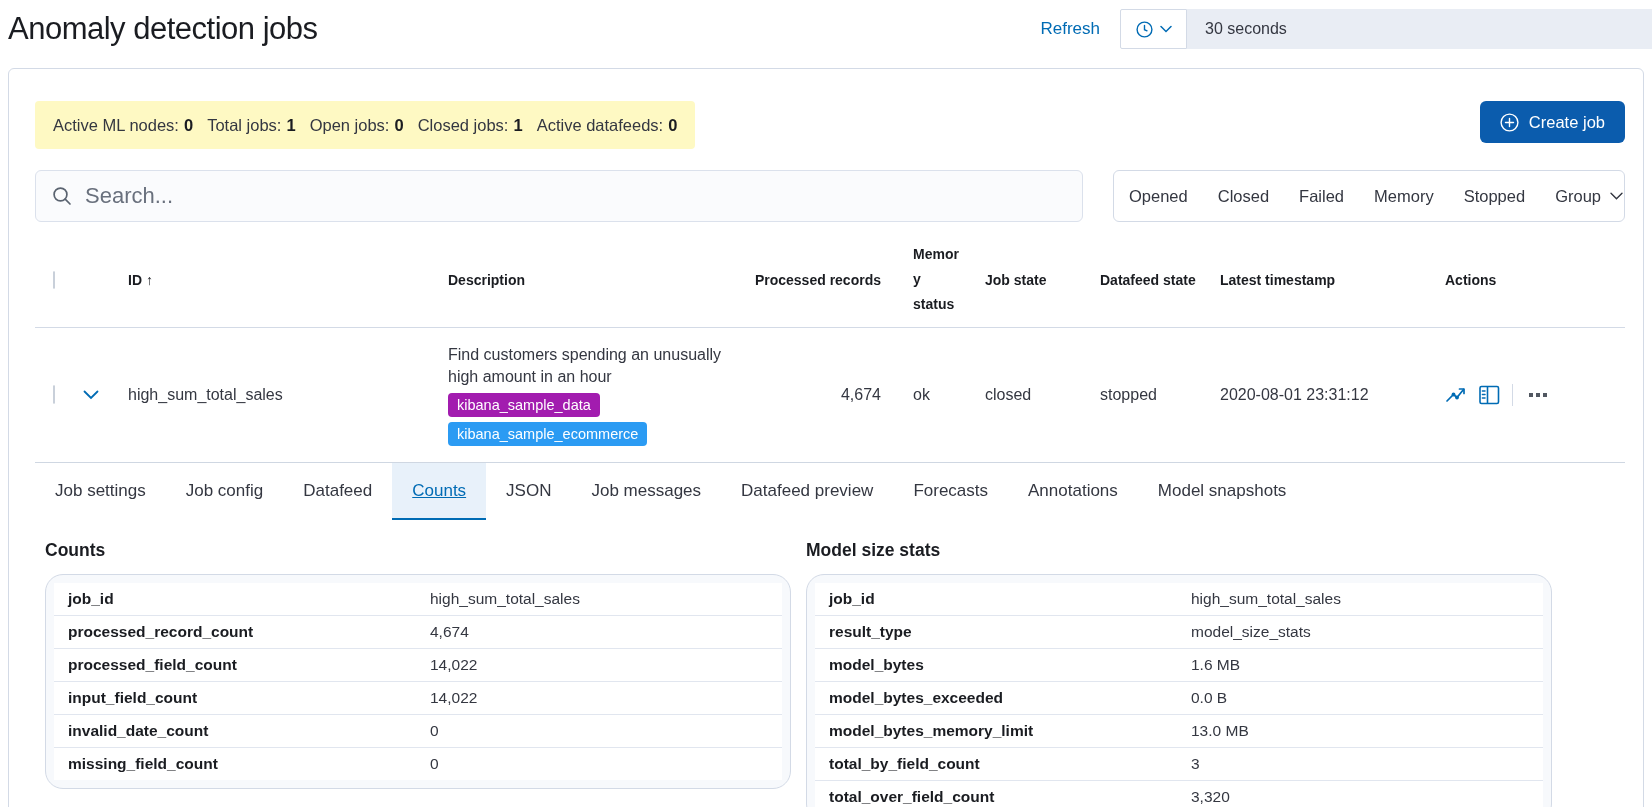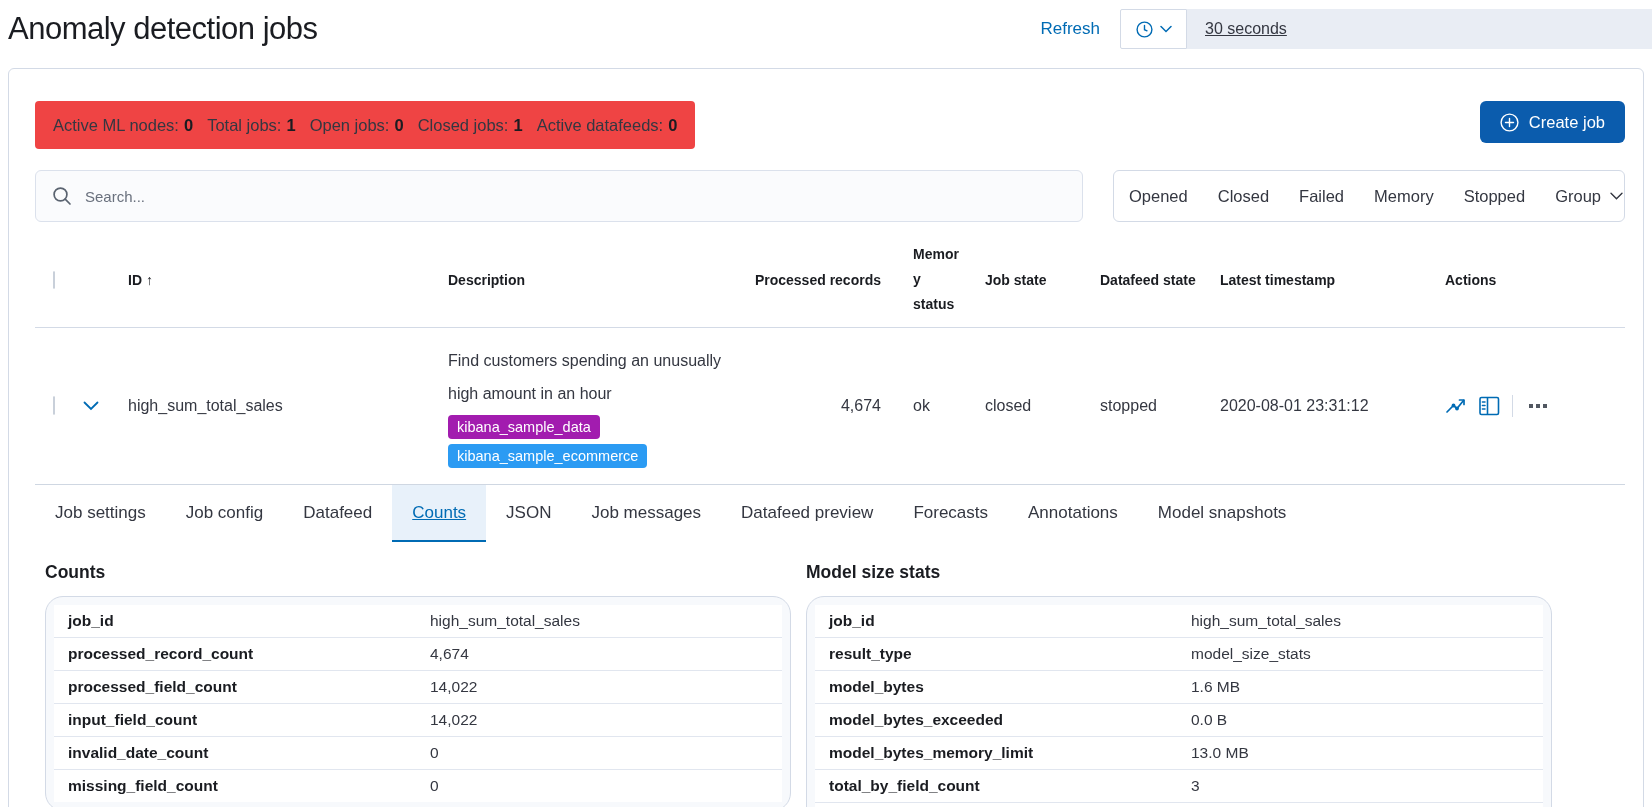--- a/index.html
+++ b/index.html
@@ -4,64 +4,64 @@
 <style>
   * { box-sizing: border-box; margin: 0; padding: 0; }
   html,body { width:1652px; height:807px; overflow:hidden; background:#fff;
     font-family:"Liberation Sans", sans-serif; color:#343741; }
 
   
   .page-header { display:flex; align-items:center; height:58px; padding-left:8px; }
   .page-title { font-size:31px; font-weight:400; letter-spacing:-0.5px; color:#1a1c21; }
   .header-right { margin-left:auto; display:flex; align-items:center; }
   .refresh-link { color:#006bb4; font-size:17px; font-weight:500; margin-right:20px; cursor:pointer; text-decoration:none; }
-  .timepicker { display:flex; align-items:stretch; height:40px; width:532px;text-decoration:underline; }
+  .timepicker { display:flex; align-items:stretch; height:40px; width:532px; }
   .tp-btn { display:flex; align-items:center; justify-content:center; gap:7px; width:67px;
     background:#fff; border:1px solid #d3dae6; border-radius:2px 0 0 2px; cursor:pointer; }
   .tp-value { flex:1; display:flex; align-items:center; background:#e9edf4; padding-left:18px;
     font-size:16px; color:#343741; cursor:pointer; }
 
   
   .panel { margin:10px 8px 0; border:1px solid #d3dae6; border-radius:6px; background:#fff;
     height:1000px; padding:32px 18px 0 26px; }
 
   .top-row { display:flex; align-items:flex-start; }
-  .stats-bar { display:inline-flex; align-items:center; gap:14px; background:#ef4444;
+  .stats-bar { display:inline-flex; align-items:center; gap:14px; background:#fef9c3;
     height:48px; padding:4px 18px; border-radius:4px; font-size:16.5px; }
   .stat { white-space:nowrap; }
   .stat b { color:#1a1c21; margin-left:5px; }
   .create-btn { margin-left:auto; display:flex; align-items:center; gap:10px; height:42px;
     padding:5px 20px; background:#0b5cad; color:#fff; border:none; border-radius:6px;
     font-size:16.5px; font-weight:500; font-family:inherit; cursor:pointer; }
 
   .search-row { display:flex; margin-top:21px; }
   .search-box { flex:1; max-width:1048px; display:flex; align-items:center; gap:12px; height:52px;
     background:#fafbfd; border:1px solid #dbe1ec; border-radius:6px; padding:0 16px; cursor:text; }
-  .search-placeholder { color:#69707d; font-size:15px; }
+  .search-placeholder { color:#69707d; font-size:22px; }
   .filter-group { margin-left:auto; display:flex; align-items:stretch; height:52px; width:512px;
     border:1px solid #d3dae6; border-radius:6px; background:#fff; overflow:hidden; }
   .filter-btn { display:flex; align-items:center; gap:9px; padding:0 15px; background:none; border:none;
     font-size:16.5px; color:#343741; font-family:inherit; cursor:pointer; white-space:nowrap; }
   .filter-divider { width:1px; background:#d3dae6; }
 
   
   .grid-cols { display:grid;
     grid-template-columns:40px 45px 320px 300px 165px 72px 115px 120px 225px 1fr; }
   .thead { margin-top:20px; padding-bottom:10px; border-bottom:1px solid #d3dae6;
     font-size:14px; font-weight:700; color:#1a1c21; align-items:center; }
   .thead .cell { padding:0 8px; }
   .cell-memory { overflow-wrap:anywhere; padding-right:18px !important; line-height:25px; }
   .cell-right { text-align:right; padding-right:24px !important; }
   .checkbox { width:18px; height:18px; border:1px solid #c9d0da; border-radius:4px; background:#fff;
     margin-left:10px; cursor:pointer; }
 
   .trow { padding:16px 0; border-bottom:1px solid #cfd7e2; align-items:center; font-size:16px; }
   .trow .cell { padding:0 8px; }
   .expander { display:flex; align-items:center; justify-content:center; background:none; border:none; cursor:pointer; }
-  .desc-text { line-height:33px; }
+  .desc-text { line-height:22px; }
   .badge { display:table; margin-top:5px; color:#fff; font-size:14.5px; line-height:20px;
     padding:2px 9px; border-radius:4px; white-space:nowrap; }
   .actions-cell { display:flex; align-items:center; gap:12px; }
   .action-icon { background:none; border:none; cursor:pointer; display:flex; align-items:center; }
   .v-divider { width:1px; height:22px; background:#d3dae6; }
   .dots { display:flex; gap:3px; cursor:pointer; padding:4px; background:none; border:none; }
   .dots i { width:4px; height:4px; background:#515761; display:block; }
 
   
   .tabs { display:flex; }

